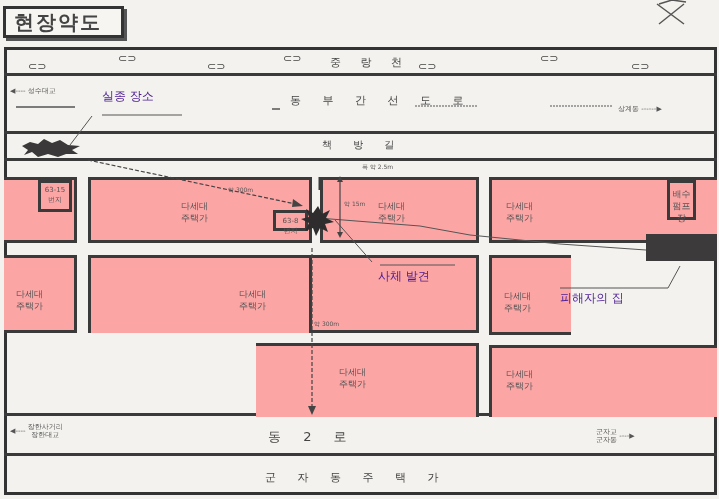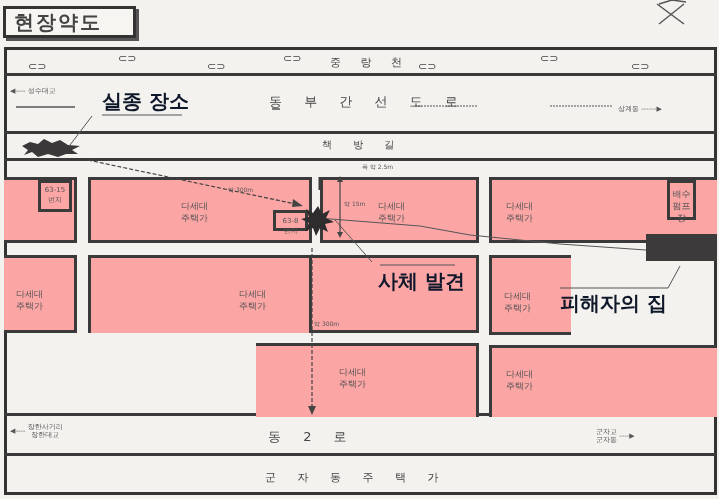--- a/index.html
+++ b/index.html
@@ -4,21 +4,21 @@
   <style>
     html, body { margin: 0; padding: 0; }
     body {
       width: 719px; height: 499px; overflow: hidden; position: relative;
       background: #f3f2ee;
       font-family: "DejaVu Sans", sans-serif;
       color: #2a2a2a;
     }
     .abs { position: absolute; }
     .title-box {
-      left: 3px; top: 6px; width: 133px; height: 32px;
+      left: 3px; top: 6px; width: 121px; height: 32px;
       border: 3px solid #333; background: #f6f5f1;
       box-shadow: 3px 3px 0 #555;
       font-size: 20px; font-weight: bold; color: #444;
       display: flex; align-items: center; padding-left: 8px; box-sizing: border-box;
       letter-spacing: 2px;
     }
     .map-frame {
       left: 4px; top: 47px; width: 713px; height: 448px;
       border: 3px solid #333; box-sizing: border-box;
     }
@@ -27,21 +27,21 @@
       position: absolute; border: 3px solid #3a3a3a; box-sizing: border-box;
       background: #fca5a5;
     }
     .small-label {
       position: absolute; font-size: 9px; color: #555; text-align: center; line-height: 12px;
     }
     .road-label {
       position: absolute; font-size: 12px; color: #444; letter-spacing: 9px; white-space: nowrap;
     }
     .big-label {
-      position: absolute; font-size: 20px; font-weight: bold; color: #0f172a; white-space: nowrap;
+      position: absolute; font-size: 12px; font-weight: normal; color: #4c1d95; white-space: nowrap;
     }
     .tiny { position: absolute; font-size: 6px; color: #555; white-space: nowrap; }
     .arrow-text { position: absolute; font-size: 7px; color: #555; white-space: nowrap; line-height: 8px; text-align: center; }
     .fish { position: absolute; font-size: 11px; color: #444; }
     svg.overlay { position: absolute; left: 0; top: 0; }
   </style>
 </head>
 <body>
 
 <div class="abs title-box">현장약도</div>
@@ -64,21 +64,21 @@
 
 <div class="road-label" style="left:330px; top:55px; font-size:11px; letter-spacing:8px;">중 랑 천</div>
 <div class="fish" style="left:28px; top:60px;">⊂⊃</div>
 <div class="fish" style="left:118px; top:52px;">⊂⊃</div>
 <div class="fish" style="left:207px; top:60px;">⊂⊃</div>
 <div class="fish" style="left:283px; top:52px;">⊂⊃</div>
 <div class="fish" style="left:418px; top:60px;">⊂⊃</div>
 <div class="fish" style="left:540px; top:52px;">⊂⊃</div>
 <div class="fish" style="left:631px; top:60px;">⊂⊃</div>
 
-<div class="road-label" style="left:269px; top:93px; font-size:13px;">동 부 간 선 도 로</div>
+<div class="road-label" style="left:290px; top:93px; font-size:11px;">동 부 간 선 도 로</div>
 <div class="arrow-text" style="left:10px; top:87px;">
   <span>◀---- </span><span>성수대교</span>
 </div>
 <div class="arrow-text" style="left:618px; top:105px;">
   <span>상계동</span><span> ------▶</span>
 </div>
 
 <div class="road-label" style="left:322px; top:138px; font-size:10px;">책 방 길</div>
 
 <div class="block" style="left:4px; top:177px; width:73px; height:66px; border-left:none;"></div>

